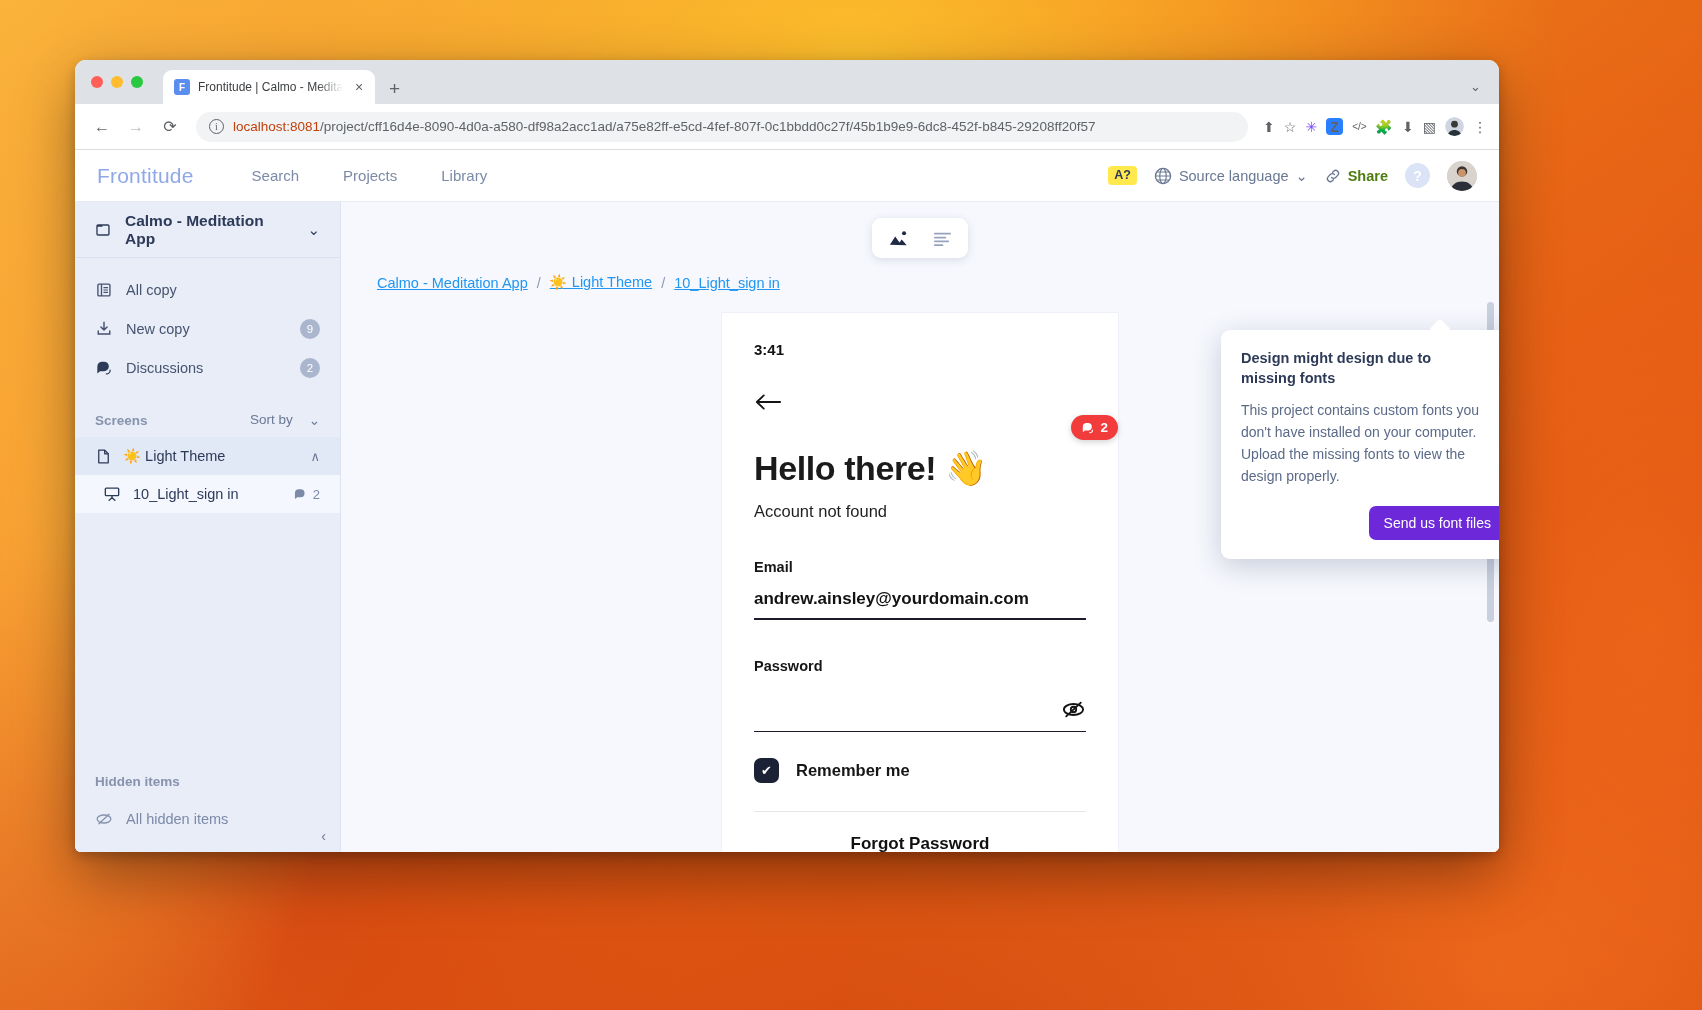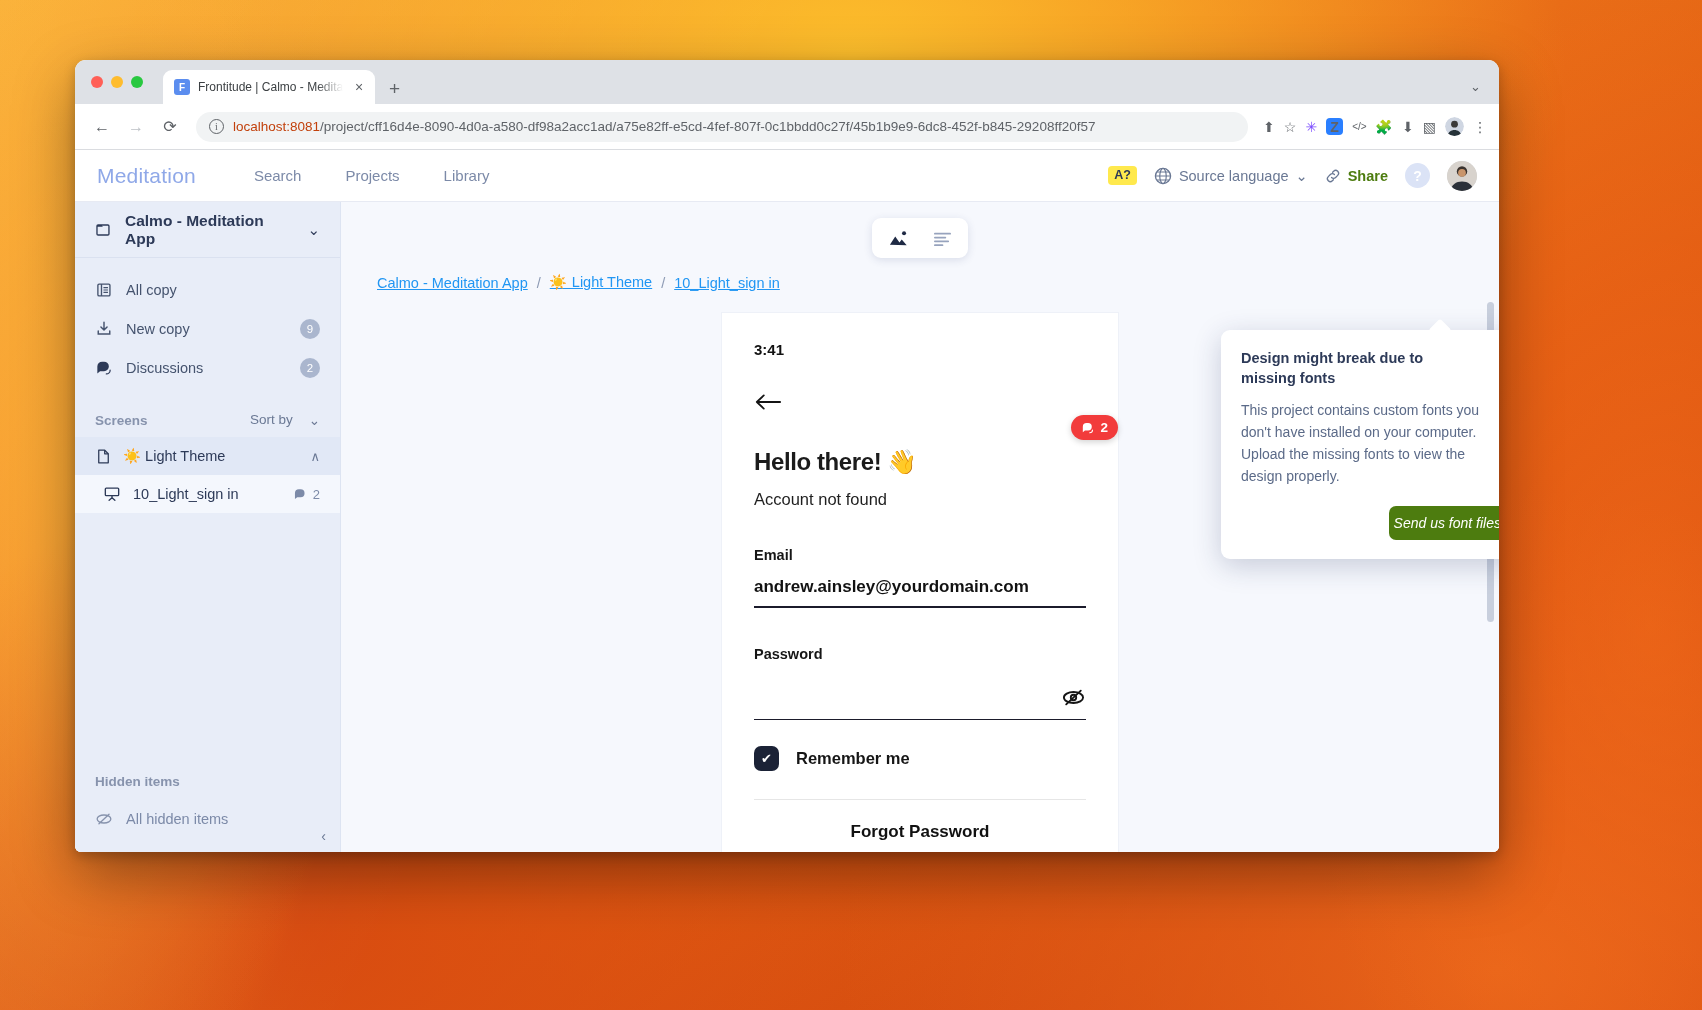--- a/index.html
+++ b/index.html
@@ -169,21 +169,21 @@
     box-shadow: 0 0 0 1px #eef1f8;
   }
   .status-time { font-size: 15px; font-weight: 700; color: #121212; padding: 6px 0 0 10px; }
   .back-arrow { margin: 34px 0 0 10px; cursor: pointer; }
   .cmt-pill {
     position: absolute; right: 0px; top: 102px; background: #f23b3b; color: #fff;
     border-radius: 13px; height: 25px; display: flex; align-items: center; gap: 5px;
     padding: 0 10px; font-size: 13.5px; font-weight: 700; cursor: pointer;
     box-shadow: 0 2px 6px rgba(0,0,0,.18);
   }
-  .hello { font-size: 24px; font-weight: 700; color: #1b1b1b; margin: 32px 0 0 10px; letter-spacing: -.4px; }
+  .hello { font-size: 34px; font-weight: 700; color: #1b1b1b; margin: 32px 0 0 10px; letter-spacing: -.4px; }
   .sub { font-size: 16.5px; color: #1f1f1f; margin: 14px 0 0 10px; }
   .flabel { font-size: 14.5px; font-weight: 700; color: #161616; margin: 38px 0 0 10px; }
   .fval { font-size: 17px; font-weight: 700; color: #121212; margin: 14px 0 9px 10px; }
   .fline { height: 1.6px; background: #1b1b2b; margin: 0 10px; }
   .pwdrow { display: flex; align-items: flex-end; justify-content: space-between; margin: 22px 10px 9px; height: 26px; }
   .remember { display: flex; align-items: center; gap: 17px; margin: 26px 0 0 10px; }
   .cbx {
     width: 25px; height: 25px; border-radius: 7px; background: #1b2236; color: #fff;
     display: flex; align-items: center; justify-content: center; font-size: 13px; cursor: pointer;
   }
@@ -202,24 +202,23 @@
     border-radius: 9px; box-shadow: 0 7px 28px rgba(30,45,90,.22); padding: 19px 20px 19px;
     z-index: 30;
   }
   .popover::after {
     content: ""; position: absolute; top: -8px; right: 78px; width: 16px; height: 16px;
     background: #fff; transform: rotate(45deg); border-radius: 2px;
   }
   .pop-title { font-size: 14.5px; font-weight: 700; color: #2d3a58; padding-right: 26px; line-height: 1.35; }
   .pop-body { font-size: 14px; color: #5b6a88; line-height: 1.58; margin-top: 11px; }
   .pop-btn {
-    margin-top: 18px; margin-left: auto; display: block; background: #4d7c0f; color: #fff;
-    font-size: 14px; border: none; border-radius: 7px; padding: 9px 5px; cursor: pointer;
+    margin-top: 18px; margin-left: auto; display: block; background: #6d28d9; color: #fff;
+    font-size: 14px; border: none; border-radius: 7px; padding: 9px 15px; cursor: pointer;
     font-family: "Liberation Sans", sans-serif;
-    font-style: italic;
   }
   .ic { display: inline-flex; align-items: center; justify-content: center; }
 </style>
 </head>
 <body>
 
 <div id="desktop">
 
   <div id="browser">
 
@@ -262,21 +261,21 @@
             <path d="M2.6 19c.6-4 3.4-6 6.9-6s6.3 2 6.9 6z" fill="#263238"></path>
           </svg>
         </span>
         <span>⋮</span>
       </div>
     </div>
 
     <div class="app">
 
       <div class="apphdr">
-        <span class="logo">Meditation</span>
+        <span class="logo">Frontitude</span>
         <div class="navlinks">
           <span class="navlink">Search</span>
           <span class="navlink">Projects</span>
           <span class="navlink">Library</span>
         </div>
         <div class="hdr-right">
           <span class="a-badge">A?</span>
           <span class="hdr-item">
             <span class="ic">
               <svg width="18" height="18" viewBox="0 0 20 20" aria-hidden="true">
@@ -482,21 +481,21 @@
               </div>
 
               <div class="forgot">Forgot Password</div>
             </div>
           </div>
 
           <div class="scrollbar"></div>
 
           <div class="popover">
 
-            <div class="pop-title">Design might break due to missing fonts</div>
+            <div class="pop-title">Design might design due to missing fonts</div>
             <div class="pop-body">This project contains custom fonts you don't have installed on your computer. Upload the missing fonts to view the design properly.</div>
             <button class="pop-btn">Send us font files</button>
           </div>
 
         </div>
       </div>
     </div>
   </div>
 </div>
 

